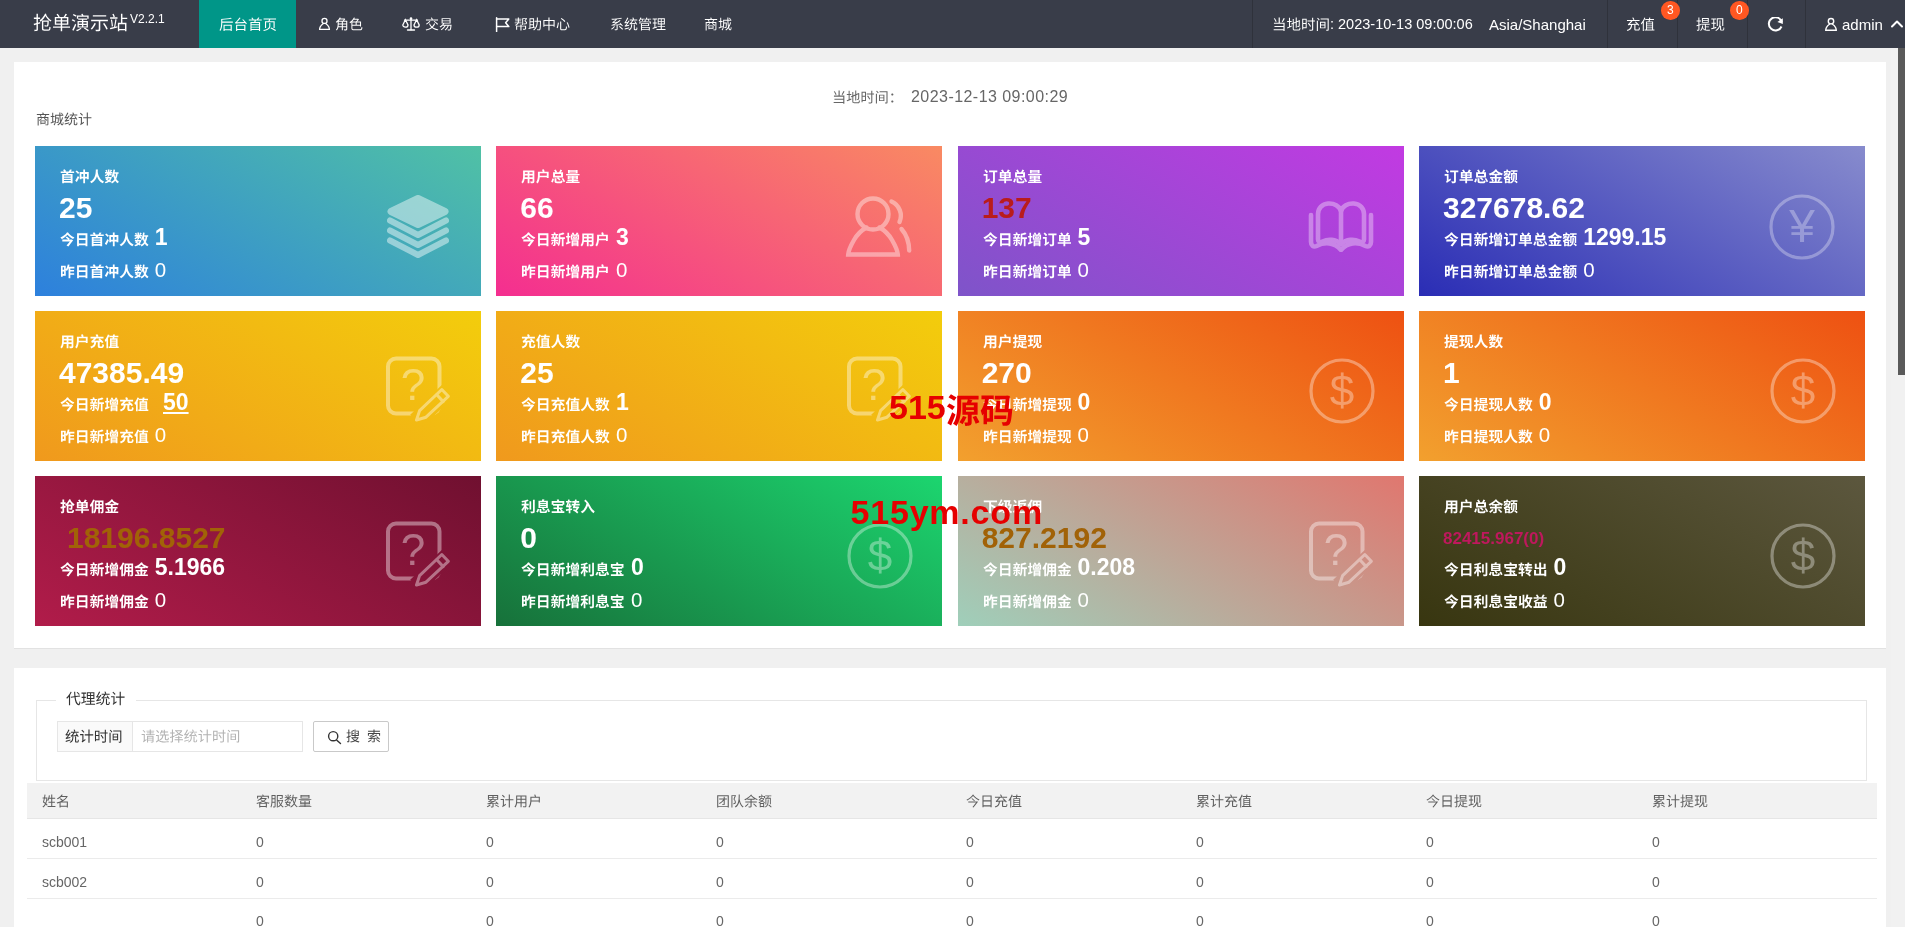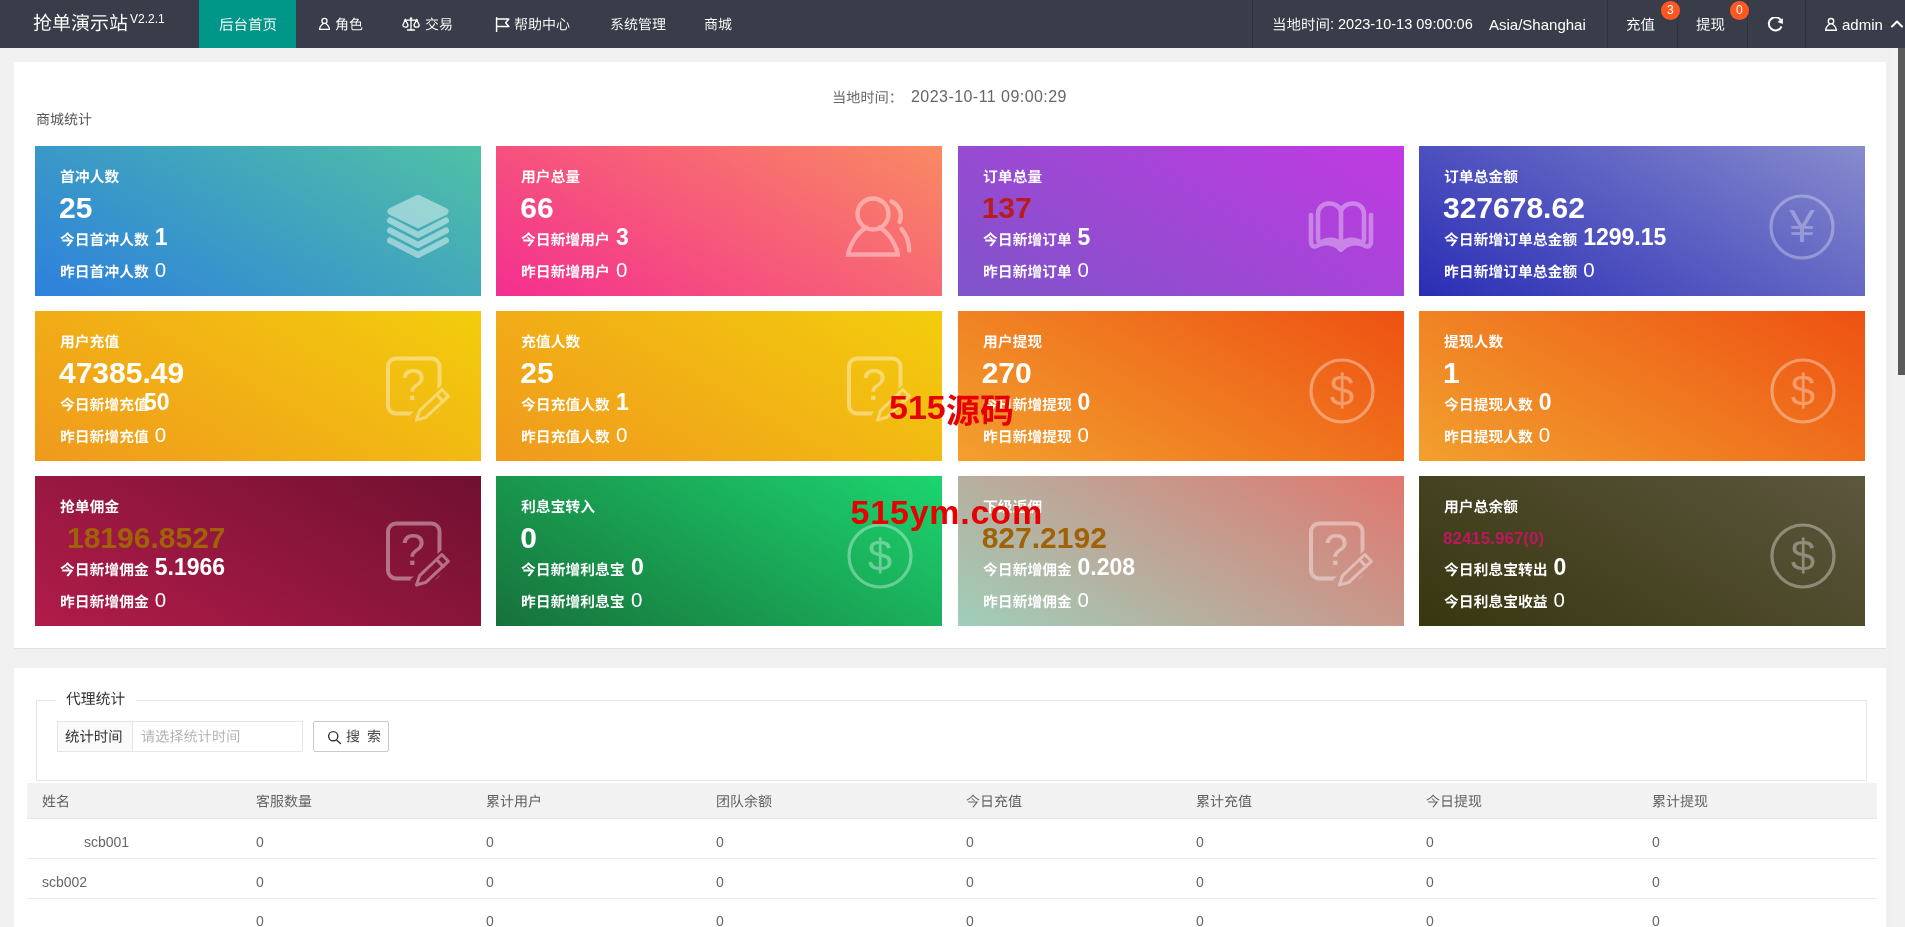--- a/index.html
+++ b/index.html
@@ -162,21 +162,21 @@
     <svg class="" style="" width="71.0" height="14.2" viewBox="0 0 71.0 14.2">
       <g fill="currentColor" transform="translate(0,12.50) scale(0.01420,-0.01420)">
         <use href="#r5f53" x="0"></use>
         <use href="#r5730" x="1000"></use>
         <use href="#r65f6" x="2000"></use>
         <use href="#r95f4" x="3000"></use>
         <use href="#rff1a" x="4000"></use>
       </g>
     </svg>
   </div>
-<div style="position:absolute;left:911px;top:89.4px;font:400 16px 'Liberation Sans',sans-serif;line-height:1;color:#666;white-space:nowrap;letter-spacing:0.45px;">2023-10-11 09:00:29</div>
+<div style="position:absolute;left:911px;top:89.4px;font:400 16px 'Liberation Sans',sans-serif;line-height:1;color:#666;white-space:nowrap;letter-spacing:0.45px;">2023-12-13 09:00:29</div>
 <div style="position:absolute;left:36px;top:112px;color:#555;">
     <svg class="" style="" width="56.0" height="14.0" viewBox="0 0 56.0 14.0">
       <g fill="currentColor" transform="translate(0,12.32) scale(0.01400,-0.01400)">
         <use href="#r5546" x="0"></use>
         <use href="#r57ce" x="1000"></use>
         <use href="#r7edf" x="2000"></use>
         <use href="#r8ba1" x="3000"></use>
       </g>
     </svg>
   </div>
@@ -391,21 +391,21 @@
       <g fill="currentColor" transform="translate(0,13.02) scale(0.01480,-0.01480)">
         <use href="#b4eca" x="0"></use>
         <use href="#b65e5" x="1000"></use>
         <use href="#b65b0" x="2000"></use>
         <use href="#b589e" x="3000"></use>
         <use href="#b5145" x="4000"></use>
         <use href="#b503c" x="5000"></use>
       </g>
     </svg>
   </div>
-<div style="position:absolute;left:144px;top:390.519px;font:700 23px 'Liberation Sans',sans-serif;line-height:1;color:#fff;white-space:nowrap;">50</div>
+<div style="position:absolute;left:163px;top:390.519px;font:700 23px 'Liberation Sans',sans-serif;line-height:1;color:#fff;white-space:nowrap;text-decoration:underline;">50</div>
 <div style="position:absolute;left:60px;top:428.976px;color:#fff;">
     <svg class="" style="" width="88.8" height="14.8" viewBox="0 0 88.8 14.8">
       <g fill="currentColor" transform="translate(0,13.02) scale(0.01480,-0.01480)">
         <use href="#b6628" x="0"></use>
         <use href="#b65e5" x="1000"></use>
         <use href="#b65b0" x="2000"></use>
         <use href="#b589e" x="3000"></use>
         <use href="#b5145" x="4000"></use>
         <use href="#b503c" x="5000"></use>
       </g>
@@ -911,21 +911,21 @@
 <div style="position:absolute;left:1652px;top:794px;color:#5f5f5f;">
     <svg class="" style="" width="56.0" height="14.0" viewBox="0 0 56.0 14.0">
       <g fill="currentColor" transform="translate(0,12.32) scale(0.01400,-0.01400)">
         <use href="#r7d2f" x="0"></use>
         <use href="#r8ba1" x="1000"></use>
         <use href="#r63d0" x="2000"></use>
         <use href="#r73b0" x="3000"></use>
       </g>
     </svg>
   </div>
-<div style="position:absolute;left:42px;top:834.7px;font:400 14px 'Liberation Sans',sans-serif;line-height:1;color:#666;white-space:nowrap;margin-left:42px;">scb001</div>
+<div style="position:absolute;left:42px;top:834.7px;font:400 14px 'Liberation Sans',sans-serif;line-height:1;color:#666;white-space:nowrap;">scb001</div>
 <div style="position:absolute;left:256px;top:834.7px;font:400 14px 'Liberation Sans',sans-serif;line-height:1;color:#666;white-space:nowrap;">0</div>
 <div style="position:absolute;left:486px;top:834.7px;font:400 14px 'Liberation Sans',sans-serif;line-height:1;color:#666;white-space:nowrap;">0</div>
 <div style="position:absolute;left:716px;top:834.7px;font:400 14px 'Liberation Sans',sans-serif;line-height:1;color:#666;white-space:nowrap;">0</div>
 <div style="position:absolute;left:966px;top:834.7px;font:400 14px 'Liberation Sans',sans-serif;line-height:1;color:#666;white-space:nowrap;">0</div>
 <div style="position:absolute;left:1196px;top:834.7px;font:400 14px 'Liberation Sans',sans-serif;line-height:1;color:#666;white-space:nowrap;">0</div>
 <div style="position:absolute;left:1426px;top:834.7px;font:400 14px 'Liberation Sans',sans-serif;line-height:1;color:#666;white-space:nowrap;">0</div>
 <div style="position:absolute;left:1652px;top:834.7px;font:400 14px 'Liberation Sans',sans-serif;line-height:1;color:#666;white-space:nowrap;">0</div>
 <div style="position:absolute;left:42px;top:875.1px;font:400 14px 'Liberation Sans',sans-serif;line-height:1;color:#666;white-space:nowrap;">scb002</div>
 <div style="position:absolute;left:256px;top:875.1px;font:400 14px 'Liberation Sans',sans-serif;line-height:1;color:#666;white-space:nowrap;">0</div>
 <div style="position:absolute;left:486px;top:875.1px;font:400 14px 'Liberation Sans',sans-serif;line-height:1;color:#666;white-space:nowrap;">0</div>

